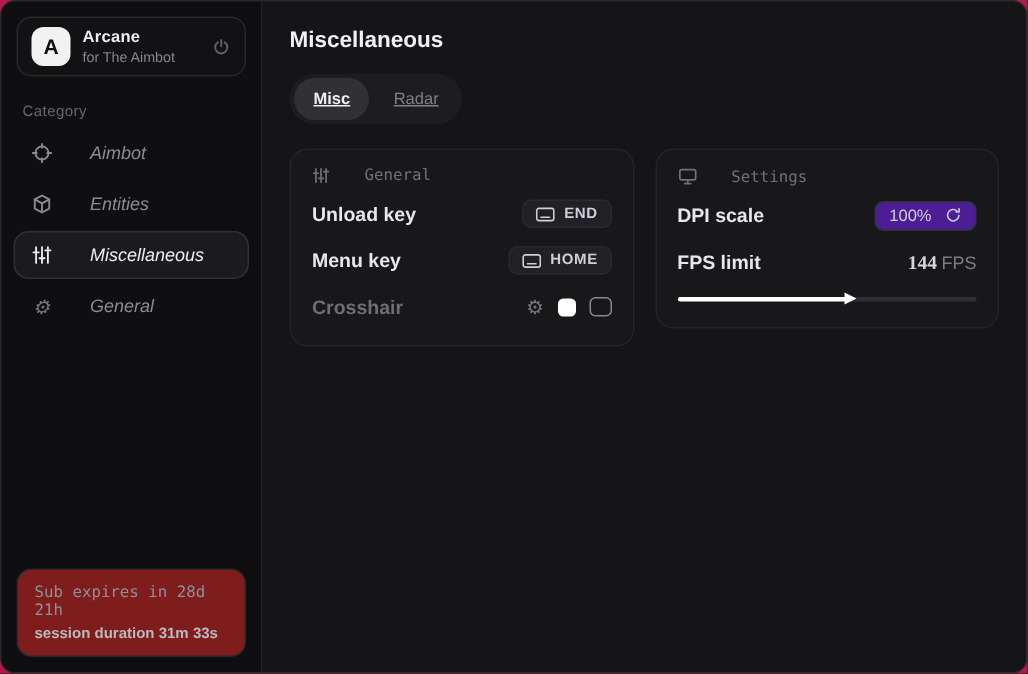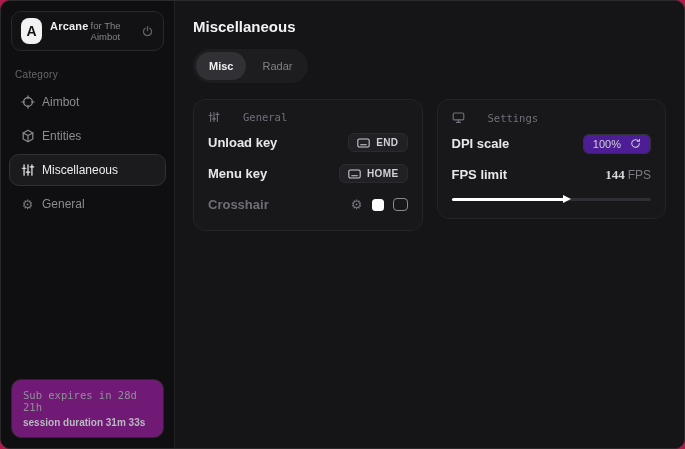--- a/index.html
+++ b/index.html
@@ -19,52 +19,52 @@
   }
   .brand-card {
     margin:10px 10px 0 10px; border:1px solid #29292c; border-radius:10px;
     padding:6px 9px; display:flex; align-items:center; gap:8px; background:#121214;
   }
   .brand-logo {
     width:26px; height:26px; border-radius:8px; background:#f2f2f2;
     display:flex; align-items:center; justify-content:center;
     color:#121212; font-weight:bold; font-size:14px;
   }
-  .brand-text { display:flex; flex-direction:row; gap:2px; }
+  .brand-text { display:flex; flex-direction:column; gap:2px; }
   .brand-title { font-size:11px; font-weight:bold; color:#ededf0; letter-spacing:.2px; }
   .brand-sub { font-size:9.5px; color:#85858a; }
   .brand-action { margin-left:auto; color:#5f5f65; display:flex; align-items:center; }
 
   .category-label { margin:18px 14px 6px 14px; font-size:10px; color:#67676c; letter-spacing:.3px; }
 
   .nav { display:flex; flex-direction:column; gap:2px; padding:0 8px; }
   .nav-item {
-    display:flex; align-items:center; gap:7px; padding:8px 10px;
+    display:flex; align-items:center; gap:25px; padding:8px 10px;
     border-radius:10px; border:1px solid transparent;
-    color:#8b8b90; font-size:12px; cursor:default;
+    color:#8b8b90; font-size:12px; cursor:default;font-style:italic;
   }
   .nav-item .nv-icon { display:flex; align-items:center; width:15px; justify-content:center; }
   .nav-item.active { background:#1b1b1e; border-color:#313135; color:#ededf0; }
 
   .sub-card {
     margin:auto 10px 10px 10px; border:1px solid #29292c; border-radius:10px;
-    padding:9px 11px; background:#701a75;
+    padding:9px 11px; background:#7f1d1d;
   }
   .sub-line1 { font-family:"DejaVu Sans Mono", monospace; font-size:10.5px; color:#90909a; }
   .sub-line2 { margin-top:4px; font-size:10px; font-weight:bold; color:#b9b9c0; }
 
   
   .main { flex:1; padding:17px 18px 0 18px; background:#151517; display:flex; flex-direction:column; }
   .page-title { font-size:15px; font-weight:bold; color:#f2f2f4; }
 
   .tabbar {
     margin-top:14px; display:inline-flex; align-self:flex-start;
     background:#1d1d20; border-radius:999px; padding:3px; gap:3px;
   }
-  .tab { padding:8px 13px; border-radius:999px; font-size:11px; color:#808086; cursor:default; }
+  .tab { padding:8px 13px; border-radius:999px; font-size:11px; color:#808086; cursor:default;text-decoration:underline; }
   .tab.active { background:#313135; color:#f0f0f2; font-weight:bold; }
 
   .cards { margin-top:16px; display:flex; gap:14px; align-items:flex-start; }
   .card {
     flex:1; background:#18181b; border:1px solid #242428; border-radius:12px;
     padding:11px 14px 14px 14px;
   }
   .card-header {
     display:flex; align-items:center; gap:23px; color:#70707a;
     font-family:"DejaVu Sans Mono", monospace; font-size:10.5px; margin-bottom:4px;

